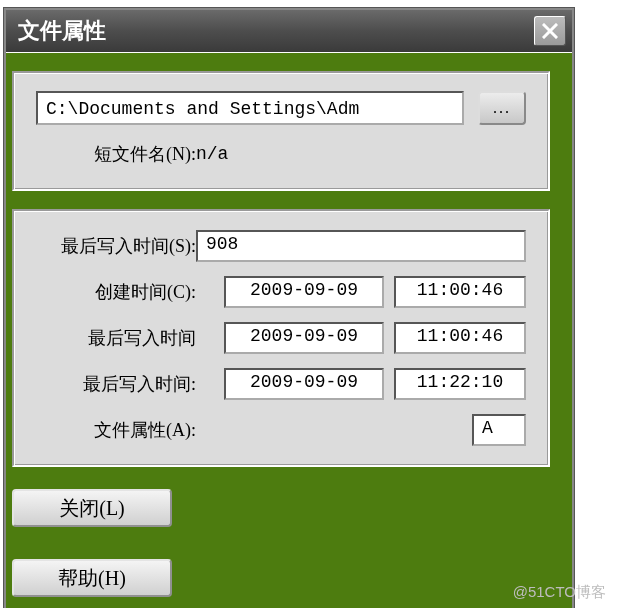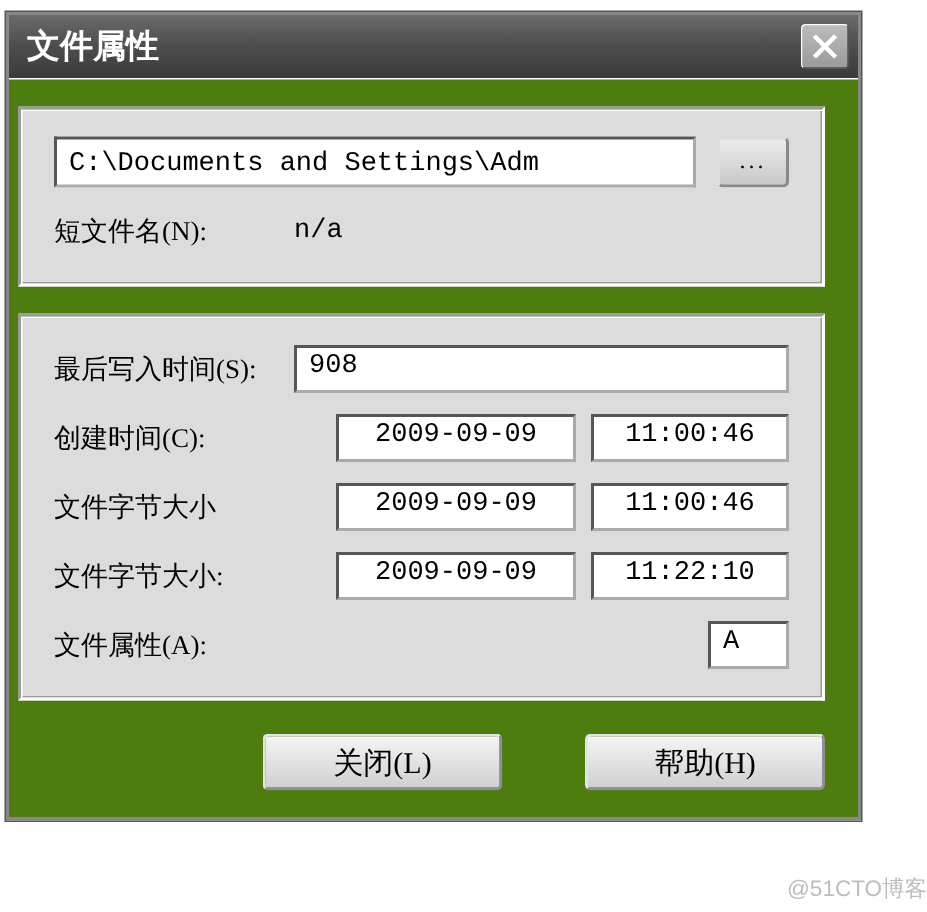--- a/index.html
+++ b/index.html
@@ -65,20 +65,21 @@
   }
   .row {
     display: flex;
     align-items: center;
     margin-bottom: 12px;
     min-height: 34px;
   }
   .row:last-child { margin-bottom: 0; }
   .label {
     flex: 0 0 160px;
+    text-align: right;
   }
   .path-input {
     flex: 1;
     height: 34px;
     background: #fff;
     border: 2px inset #aaa;
     padding: 4px 8px;
     font-family: "Courier New", monospace;
     font-size: 18px;
     line-height: 24px;
@@ -119,40 +120,41 @@
   .time-input {
     width: 132px;
     text-align: center;
   }
   .attr-input {
     width: 54px;
     margin-left: auto;
   }
   .btn-row {
     display: flex;
-    justify-content: flex-end;
-    gap: 55px;
+    justify-content: center;
+    gap: 32px;
     padding-top: 4px;
+    flex-direction: column;
   }
   .dlg-btn {
     width: 160px;
     height: 38px;
     background: linear-gradient(to bottom, #f4f4f4, #d0d0d0);
     border: 2px outset #e4e4e4;
     border-radius: 4px;
     display: flex;
     align-items: center;
     justify-content: center;
     font-size: 20px;
     cursor: pointer;
     font-family: "SimSun", "宋体", serif;
   }
   .watermark {
     position: absolute;
-    right: 0;
+    right: 12px;
     bottom: 6px;
     color: #bdbdbd;
     font-size: 15px;
     font-family: Arial, sans-serif;
   }
   .spacer-col { flex:1; display:flex; justify-content:flex-end;}
 </style>
 </head>
 <body>
 
@@ -185,28 +187,28 @@
         <div class="num-input size-input">908</div>
       </div>
       <div class="row">
         <div class="label">创建时间(C):</div>
         <div class="spacer-col">
           <div class="num-input date-input">2009-09-09</div>
           <div class="num-input time-input">11:00:46</div>
         </div>
       </div>
       <div class="row">
-        <div class="label">文件字节大小</div>
+        <div class="label">最后写入时间</div>
         <div class="spacer-col">
           <div class="num-input date-input">2009-09-09</div>
           <div class="num-input time-input">11:00:46</div>
         </div>
       </div>
       <div class="row">
-        <div class="label">文件字节大小:</div>
+        <div class="label">最后写入时间:</div>
         <div class="spacer-col">
           <div class="num-input date-input">2009-09-09</div>
           <div class="num-input time-input">11:22:10</div>
         </div>
       </div>
       <div class="row" style="margin-top:8px;">
         <div class="label">文件属性(A):</div>
         <div class="num-input attr-input">A</div>
       </div>
     </div>

